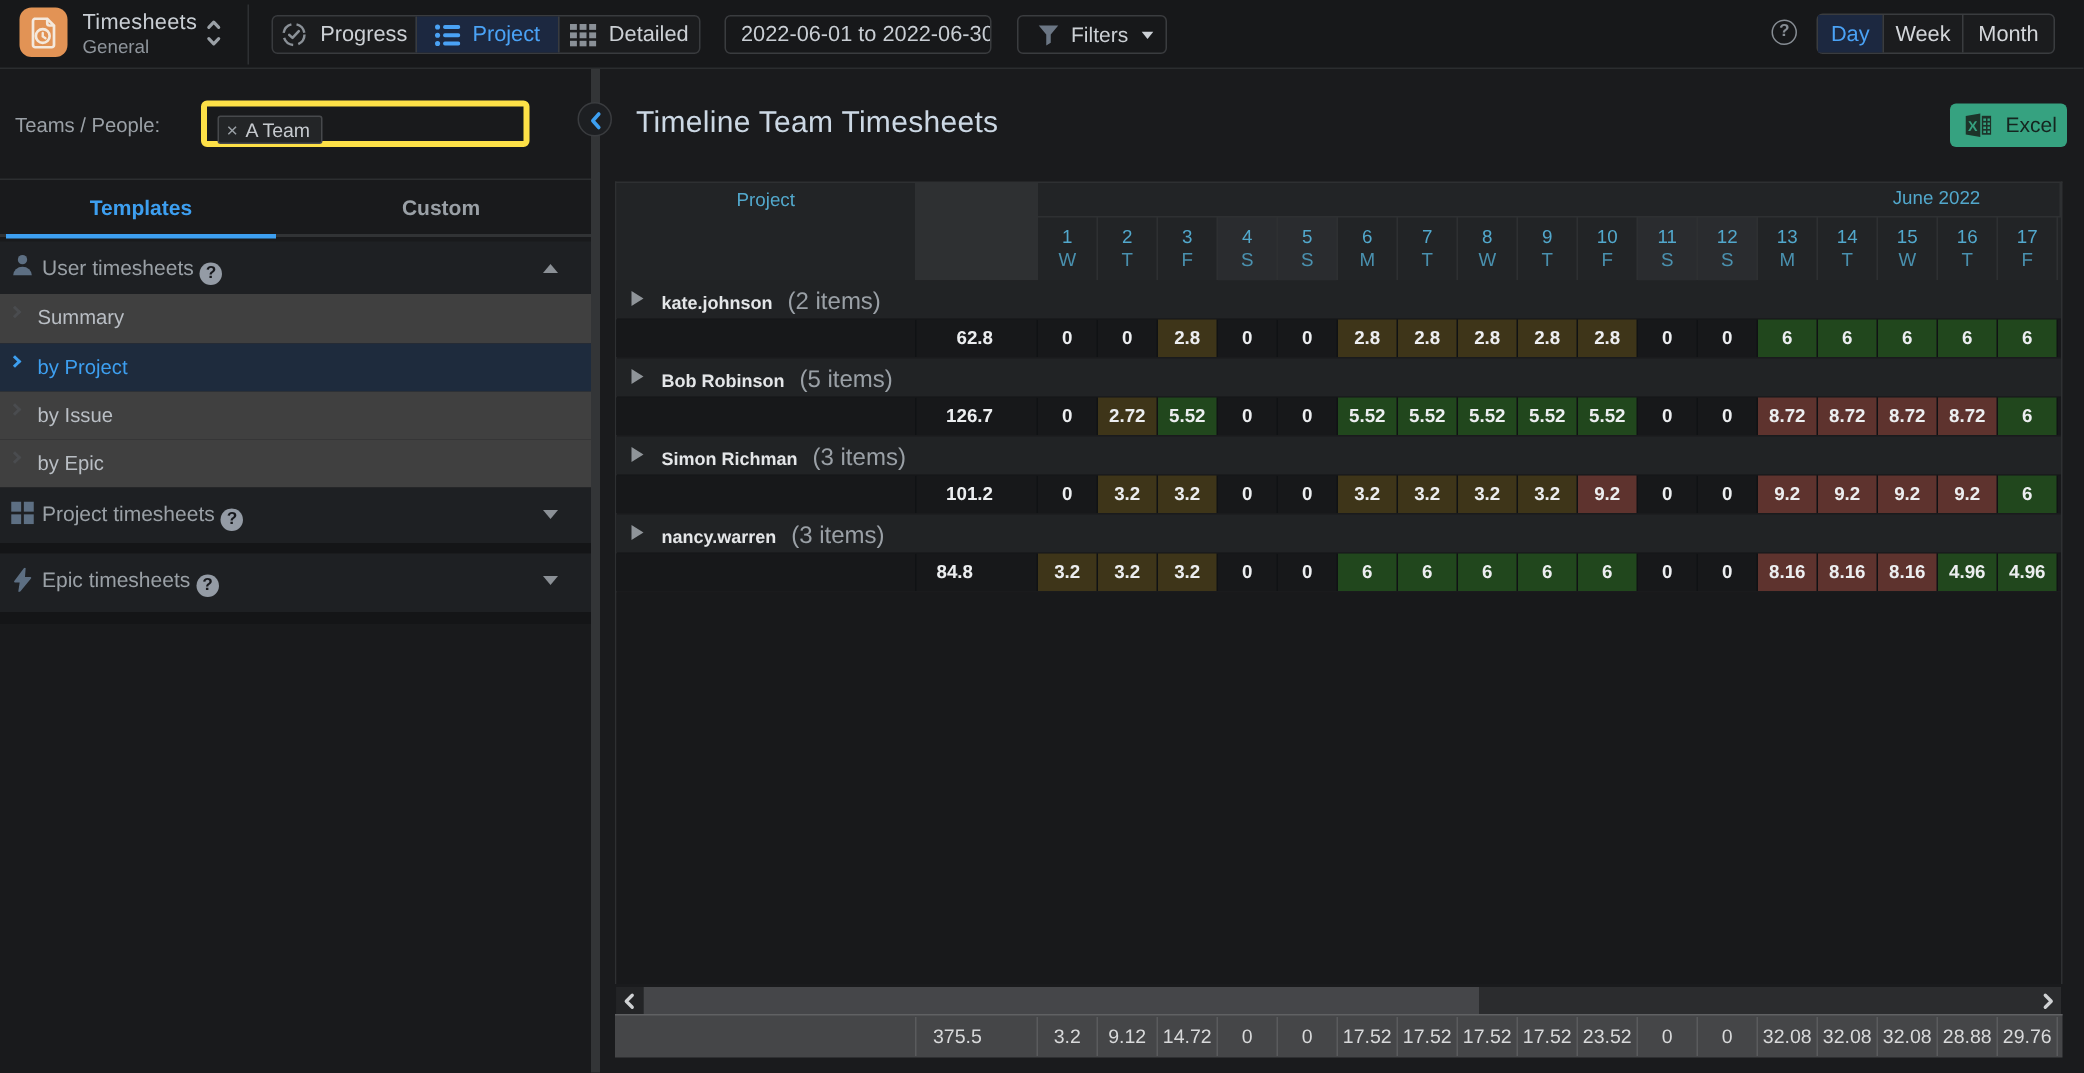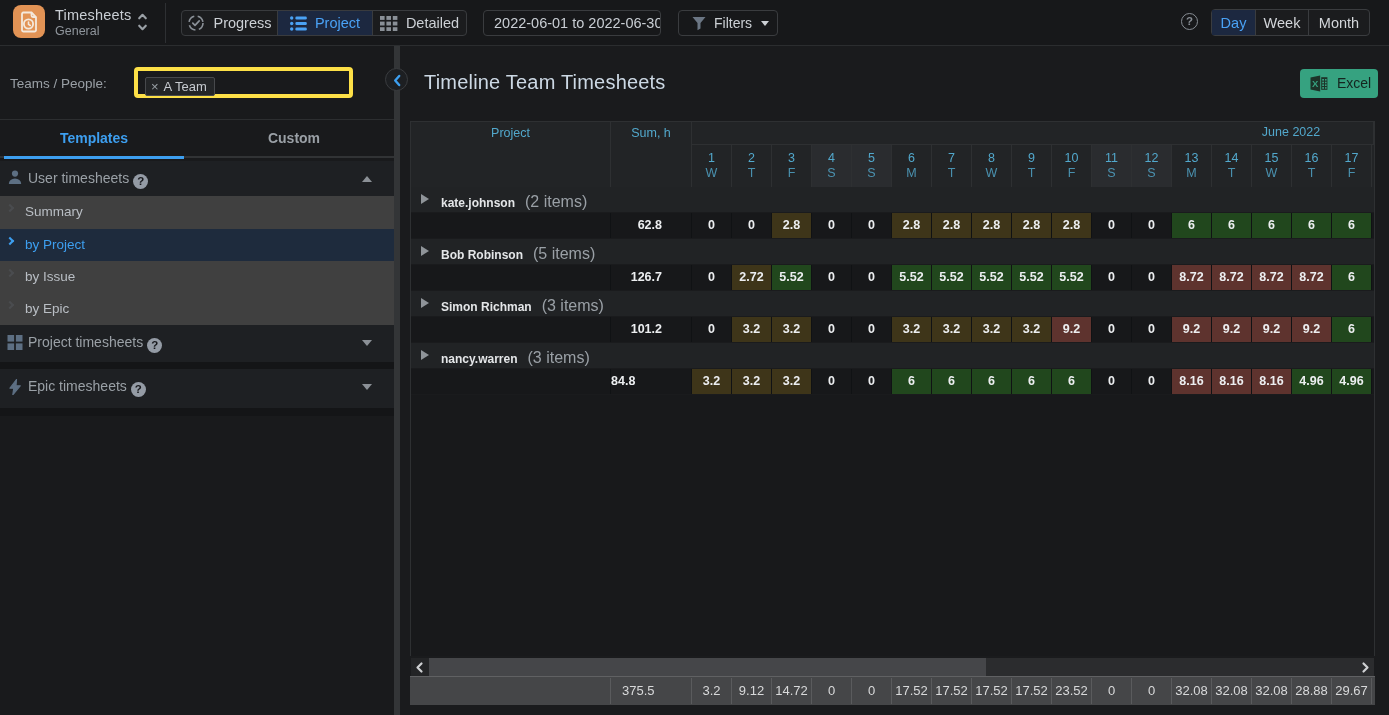--- a/index.html
+++ b/index.html
@@ -203,23 +203,20 @@
 </svg>
     <span style="position:absolute;left:37px;top:6px">Excel</span>
   </div>
 <div id="tbl">
     <div class="brd" style="left:0;top:0;width:1px;height:535px"></div>
     <div class="brd" style="left:964px;top:0;width:1px;height:535px"></div>
     <div class="brd" style="left:0;top:0;width:965px;height:1px"></div>
     <div class="brd" style="left:1px;top:1px;width:963px;height:65px;background:#2e3032"></div>
     <div class="hcell" style="left:1px;top:1px;width:199px;height:65px">
       <div style="text-align:center;margin-top:4px;font-size:12.5px">Project</div>
-    </div>
-    <div class="hcell" style="left:201px;top:1px;width:80px;height:65px">
-      <div style="text-align:center;margin-top:4px;font-size:12.5px">Sum, h</div>
     </div>
     <div class="hcell" style="left:282px;top:1px;width:681px;height:22px">
       <div style="position:absolute;left:559px;top:3px;width:80px;text-align:center;font-size:12.5px">June 2022</div>
     </div>
     <div class="hcell hday" style="left:282px;top:24px;width:39px;height:42px">1<br><span style="opacity:.82">W</span></div>
     <div class="hcell hday" style="left:322px;top:24px;width:39px;height:42px">2<br><span style="opacity:.82">T</span></div>
     <div class="hcell hday" style="left:362px;top:24px;width:39px;height:42px">3<br><span style="opacity:.82">F</span></div>
     <div class="hcell hday hwk" style="left:402px;top:24px;width:39px;height:42px">4<br><span style="opacity:.82">S</span></div>
     <div class="hcell hday hwk" style="left:442px;top:24px;width:39px;height:42px">5<br><span style="opacity:.82">S</span></div>
     <div class="hcell hday" style="left:482px;top:24px;width:39px;height:42px">6<br><span style="opacity:.82">M</span></div>
@@ -309,21 +306,21 @@
     <div class="vcell" style="left:842px;top:196px;width:39px;background:#5e332e">9.2</div>
     <div class="vcell" style="left:882px;top:196px;width:39px;background:#5e332e">9.2</div>
     <div class="vcell" style="left:922px;top:196px;width:39px;background:#21471d">6</div>
     <div class="vcell" style="left:962px;top:196px;width:2px;background:#17181a"></div>
     <div class="grow" style="top:222px">
       <div class="gtri"></div>
       <div class="gname">nancy.warren<span class="gitems">(3 items)</span></div>
     </div>
     <div class="abs" style="left:1px;top:248px;width:963px;height:25px;background:#101214"></div>
     <div class="vcell" style="left:1px;top:248px;width:199px;background:#17181a"></div>
-    <div class="vcell" style="left:201px;top:248px;width:80px;background:#17181a;text-align:left;padding-right:29px">84.8</div>
+    <div class="vcell" style="left:201px;top:248px;width:80px;background:#17181a;text-align:center;padding-right:29px">84.8</div>
     <div class="vcell" style="left:282px;top:248px;width:39px;background:#3e3519">3.2</div>
     <div class="vcell" style="left:322px;top:248px;width:39px;background:#3e3519">3.2</div>
     <div class="vcell" style="left:362px;top:248px;width:39px;background:#3e3519">3.2</div>
     <div class="vcell" style="left:402px;top:248px;width:39px;background:#17181a">0</div>
     <div class="vcell" style="left:442px;top:248px;width:39px;background:#17181a">0</div>
     <div class="vcell" style="left:482px;top:248px;width:39px;background:#21471d">6</div>
     <div class="vcell" style="left:522px;top:248px;width:39px;background:#21471d">6</div>
     <div class="vcell" style="left:562px;top:248px;width:39px;background:#21471d">6</div>
     <div class="vcell" style="left:602px;top:248px;width:39px;background:#21471d">6</div>
     <div class="vcell" style="left:642px;top:248px;width:39px;background:#21471d">6</div>
@@ -375,14 +372,14 @@
     <div class="fval" style="left:722px;width:39px">0</div>
     <div class="fdiv" style="left:761px"></div>
     <div class="fval" style="left:762px;width:39px">32.08</div>
     <div class="fdiv" style="left:801px"></div>
     <div class="fval" style="left:802px;width:39px">32.08</div>
     <div class="fdiv" style="left:841px"></div>
     <div class="fval" style="left:842px;width:39px">32.08</div>
     <div class="fdiv" style="left:881px"></div>
     <div class="fval" style="left:882px;width:39px">28.88</div>
     <div class="fdiv" style="left:921px"></div>
-    <div class="fval" style="left:922px;width:39px">29.67</div>
+    <div class="fval" style="left:922px;width:39px">29.76</div>
     <div class="fdiv" style="left:961px"></div>
   </div>
 </body></html>

